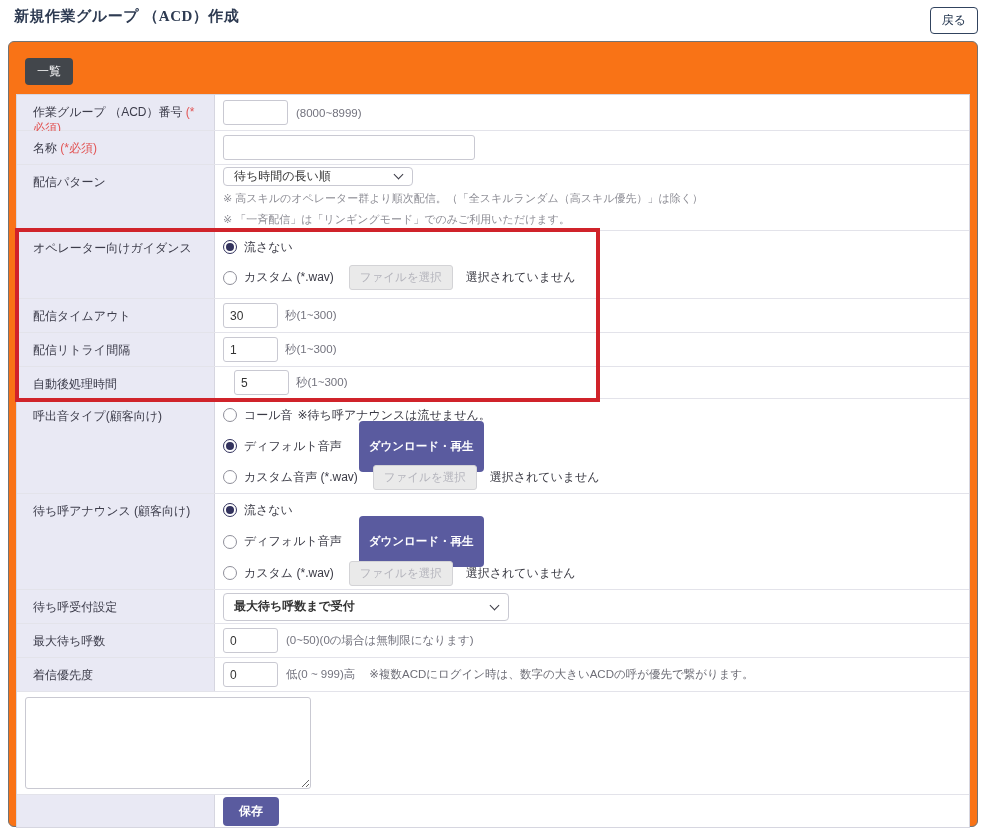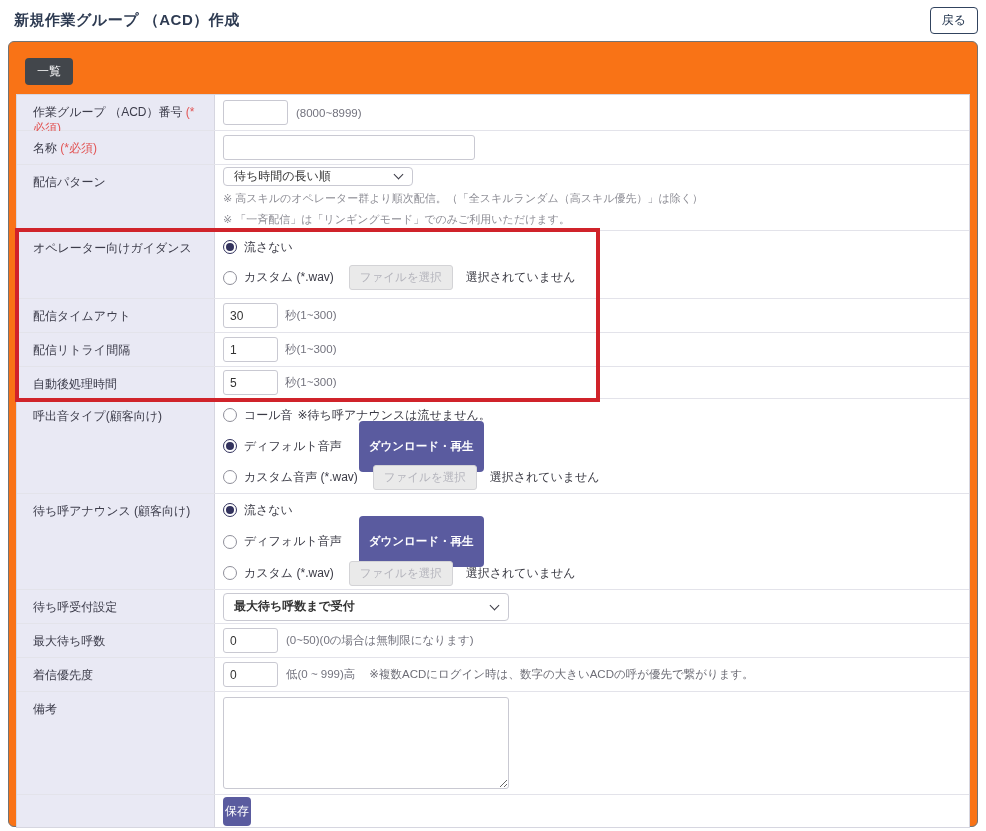--- a/index.html
+++ b/index.html
@@ -1,20 +1,20 @@
 <!DOCTYPE html>
 <html lang="ja"><head>
 <meta charset="utf-8">
 <style>
   * { box-sizing: border-box; margin: 0; padding: 0; }
   html, body { width: 986px; height: 831px; background: #ffffff; overflow: hidden; }
   body { font-family: "Liberation Sans", "DejaVu Sans", sans-serif; font-size: 12px; color: #3c3c4a; }
 
   
-  .page-header { display: flex; justify-content: space-between; align-items: center; padding: 7px 8px 5px 14px; }
+  .page-header { display: flex; justify-content: space-between; align-items: flex-start; padding: 7px 8px 5px 14px; font-family: Liberation Serif, serif; }
   .page-title { font-size: 15px; font-weight: bold; color: #2e3b52; letter-spacing: .5px; }
   .btn-back { background: #ffffff; border: 1px solid #31435e; border-radius: 4px; color: #253750;
               font-size: 12px; padding: 4px 11px; cursor: pointer; font-family: inherit; }
 
   
   .card { margin: 2px 8px 0 8px; background: #f97316; border: 1px solid #737373; border-radius: 6px;
           padding: 16px 6px 6px 6px; height: 786px; }
   .btn-list { background: #42464b; border: none; border-radius: 4px; color: #ffffff; font-size: 12px;
               padding: 5px 12px; margin: 0 0 9px 10px; cursor: pointer; font-family: inherit; }
 
@@ -54,21 +54,21 @@
   .radio.checked::after { content: ""; position: absolute; left: 2px; top: 2px; width: 8px; height: 8px;
                           border-radius: 50%; background: #32325d; }
   .radio-label { font-size: 12px; color: #3a3a45; cursor: pointer; }
 
   .btn-file { background: #eaeaea; border: 1px solid #d3d3d6; border-radius: 3px; color: #b4b4bc;
               font-size: 11.5px; padding: 4px 10px; margin-left: 8px; cursor: pointer; font-family: inherit; }
   .file-status { font-size: 12px; color: #3c3c45; margin-left: 6px; }
   .btn-accent { background: #5a5b9f; border: none; border-radius: 4px; color: #ffffff; font-size: 11.5px;
                 font-weight: bold; padding: 18px 10px; margin-left: 10px; cursor: pointer; font-family: inherit; }
   .btn-save { background: #5a5b9f; border: none; border-radius: 4px; color: #ffffff; font-size: 12px;
-              font-weight: normal; padding: 6px 2px; cursor: pointer; font-family: inherit; margin-left: 0; }
+              font-weight: bold; padding: 6px 16px; cursor: pointer; font-family: inherit; margin-left: 0; }
 
   textarea { width: 286px; height: 92px; border: 1px solid #c9c9d2; border-radius: 3px; resize: both;
              font-family: inherit; font-size: 12px; padding: 4px 6px; color: #333; outline: none; }
 
   
   .highlight-box { position: absolute; pointer-events: none; z-index: 5; }
 </style>
 </head>
 <body>
 
@@ -141,21 +141,21 @@
     </div>
 
     <div class="form-row" style="height:34px;">
       <div class="cell-label">配信リトライ間隔</div>
       <div class="cell-value">
         <input type="text" class="inp-num" value="1" style="">
         <span class="unit">秒(1~300)</span>
       </div>
     </div>
 
-    <div class="form-row" style="height:32px;">
+    <div class="form-row" style="height:32px;gap:11px;">
       <div class="cell-label">自動後処理時間</div>
       <div class="cell-value">
         <input type="text" class="inp-num" value="5" style="">
         <span class="unit">秒(1~300)</span>
       </div>
     </div>
 
     <div class="form-row" style="height:95px;">
       <div class="cell-label">呼出音タイプ(顧客向け)</div>
       <div class="cell-value stack" style="gap:12px;">
@@ -220,21 +220,20 @@
     <div class="form-row" style="height:34px;">
       <div class="cell-label">着信優先度</div>
       <div class="cell-value">
         <input type="text" class="inp-num" value="0" style="">
         <span class="hint">低(0 ~ 999)高</span>
         <span class="note-inline">※複数ACDにログイン時は、数字の大きいACDの呼が優先で繋がります。</span>
       </div>
     </div>
 
     <div class="form-row" style="height:103px;">
-      <div class="cell-label">備考</div>
       <div class="cell-value" style="align-items:flex-start; padding-top:5px;">
         <textarea style=""></textarea>
       </div>
     </div>
 
     <div class="form-row" style="height:32px;">
       <div class="cell-label"></div>
       <div class="cell-value">
         <button class="btn-save">保存</button>
       </div>

